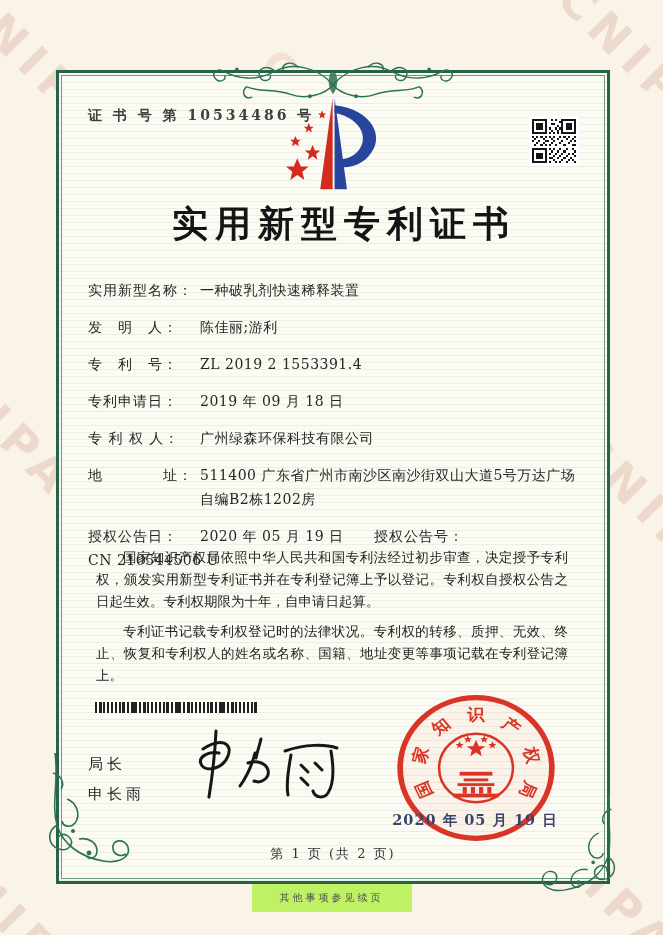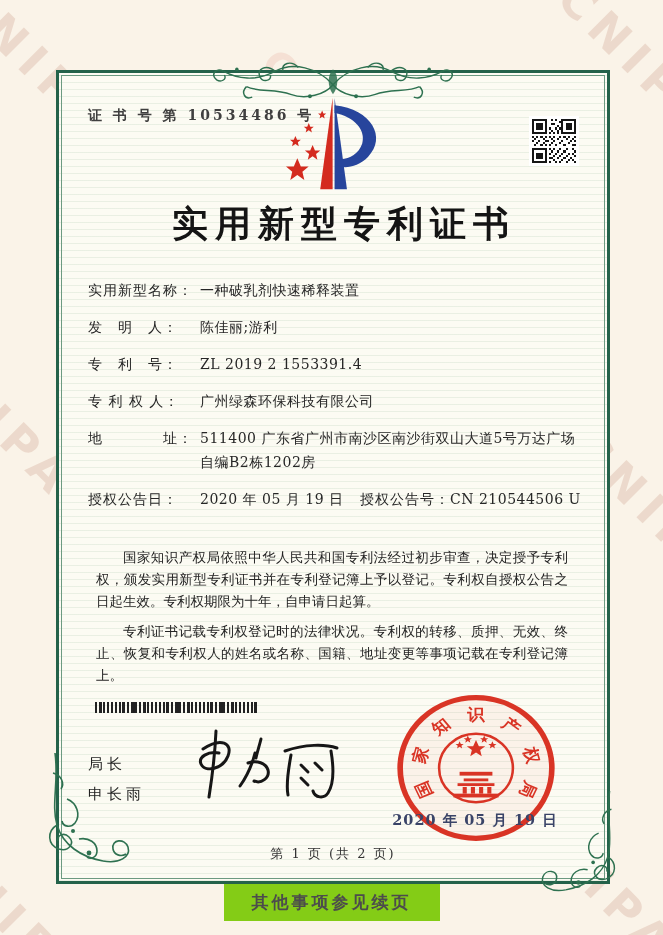--- a/index.html
+++ b/index.html
@@ -23,38 +23,38 @@
   .certnum{position:absolute;left:29px;top:34px;font-size:14px;letter-spacing:3px;color:#3f3f3f;font-weight:bold;}
   .logo{position:absolute;left:219px;top:19px;}
   .qr{position:absolute;left:470px;top:43px;background:#fff;padding:2px;line-height:0;}
   .title{position:absolute;left:0;right:0;top:127px;text-align:center;font-size:36px;font-weight:bold;
          letter-spacing:7px;color:#141414;padding-left:22px;}
   .fields{position:absolute;left:29px;top:205px;width:500px;font-size:14px;color:#262626;}
   .frow{margin-bottom:13px;line-height:24px;}
   .flabel{display:inline-block;min-width:112px;letter-spacing:1px;vertical-align:top;}
   .fvalue{display:inline-block;max-width:382px;vertical-align:top;white-space:pre-line;letter-spacing:0.5px;}
   .fvalue.dateval{width:148px;}
-  .flabel2{display:inline-block;margin-left:12px;letter-spacing:1px;vertical-align:top;}
+  .flabel2{display:inline-block;margin-left:26px;letter-spacing:1px;vertical-align:top;}
   .legal{position:absolute;left:29px;top:465px;width:488px;font-size:13.5px;line-height:22px;
          text-align:justify;color:#242424;}
   .legal p{margin:8px;text-indent:2em;}
   .barcode{position:absolute;left:36px;top:629px;width:162px;height:11px;
       background-image:repeating-linear-gradient(90deg,#222 0 2px,transparent 2px 4px),
                        repeating-linear-gradient(90deg,transparent 0 5px,#222 5px 7px,transparent 7px 11px);}
   .signer{position:absolute;left:29px;top:676px;font-family:"DejaVu Sans","Liberation Sans",sans-serif;
           font-size:15px;letter-spacing:4px;color:#1e1e1e;line-height:30px;}
   .sig{position:absolute;left:126px;top:650px;}
   .seal{position:absolute;left:335px;top:619px;}
   .seal-date{position:absolute;left:330px;top:738px;width:172px;text-align:center;font-size:14.5px;
              letter-spacing:1px;color:#3a4468;font-weight:bold;}
   .pagenum{position:absolute;left:0;right:0;top:772px;text-align:center;font-size:13px;
            letter-spacing:2px;color:#333;}
   .footnote{position:absolute;left:0;right:0;top:884px;text-align:center;}
-  .footnote span{display:inline-block;background:#84cc16;padding:7px 28px;font-size:17px;
-                 letter-spacing:3px;color:#4c4c4c;font-weight:bold;}
+  .footnote span{display:inline-block;background:#bef264;padding:7px 28px;font-size:10px;
+                 letter-spacing:3px;color:#4c4c4c;}
 </style>
 </head>
 <body>
 
 <svg width="0" height="0" style="position:absolute" aria-hidden="true">
   <defs>
     <path id="star5" d="M0,-10 L2.94,-3.09 L9.51,-3.09 L4.26,1.18 L5.88,8.09 L0,4 L-5.88,8.09 L-4.26,1.18 L-9.51,-3.09 L-2.94,-3.09 Z"></path>
     <g id="flourHalf" stroke="#2e7150" fill="none" stroke-width="1.5">
       <path d="M0,8 C-16,-10 -42,-16 -60,-6 C-80,5 -100,2 -114,-6"></path>
       <path d="M0,8 C-8,18 -28,24 -44,18 C-60,12 -78,16 -90,10"></path>
@@ -139,20 +139,23 @@
 
     <div class="fields">
       <div class="frow">
         <span class="flabel">实用新型名称：</span><span class="fvalue">一种破乳剂快速稀释装置</span>
       </div>
       <div class="frow">
         <span class="flabel">发　明　人：</span><span class="fvalue">陈佳丽;游利</span>
       </div>
       <div class="frow">
         <span class="flabel">专　利　号：</span><span class="fvalue">ZL 2019 2 1553391.4</span>
+      </div>
+      <div class="frow">
+        <span class="flabel">专利申请日：</span><span class="fvalue">2019 年 09 月 18 日</span>
       </div>
       <div class="frow">
         <span class="flabel">专 利 权 人：</span><span class="fvalue">广州绿森环保科技有限公司</span>
       </div>
       <div class="frow">
         <span class="flabel">地　　　　址：</span><span class="fvalue">511400 广东省广州市南沙区南沙街双山大道5号万达广场
 自编B2栋1202房</span>
       </div>
       <div class="frow">
         <span class="flabel">授权公告日：</span><span class="fvalue dateval">2020 年 05 月 19 日</span><span class="flabel2">授权公告号：</span><span class="fvalue">CN 210544506 U</span>

